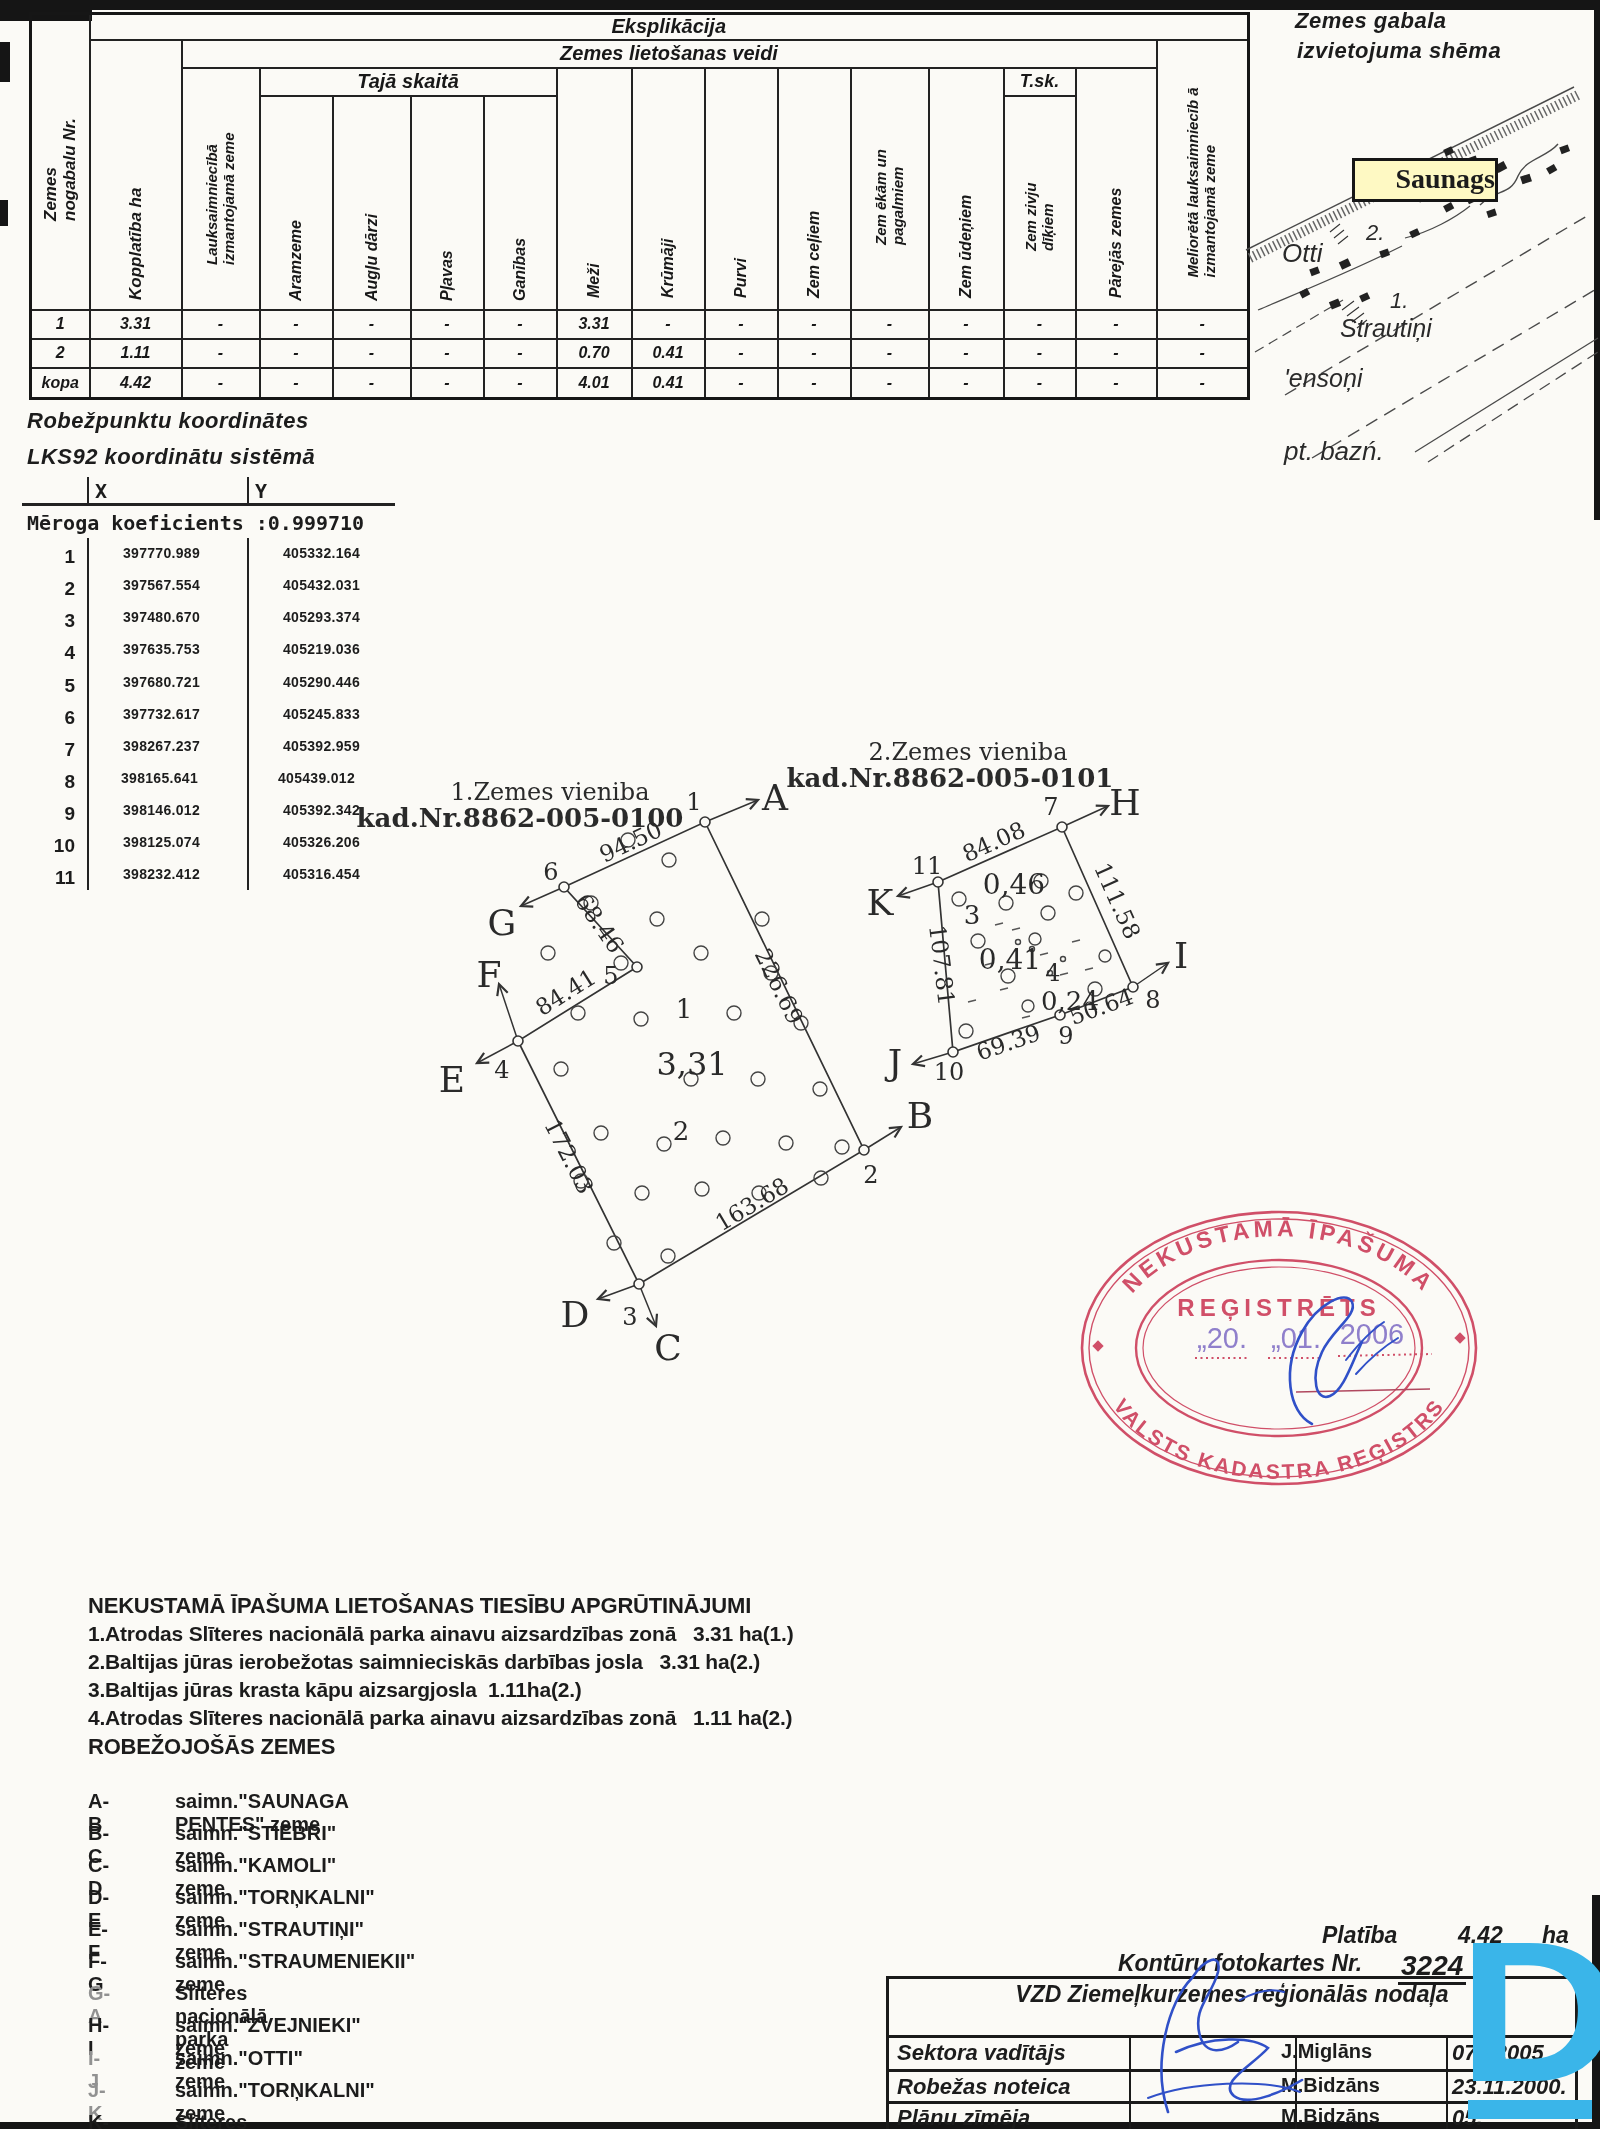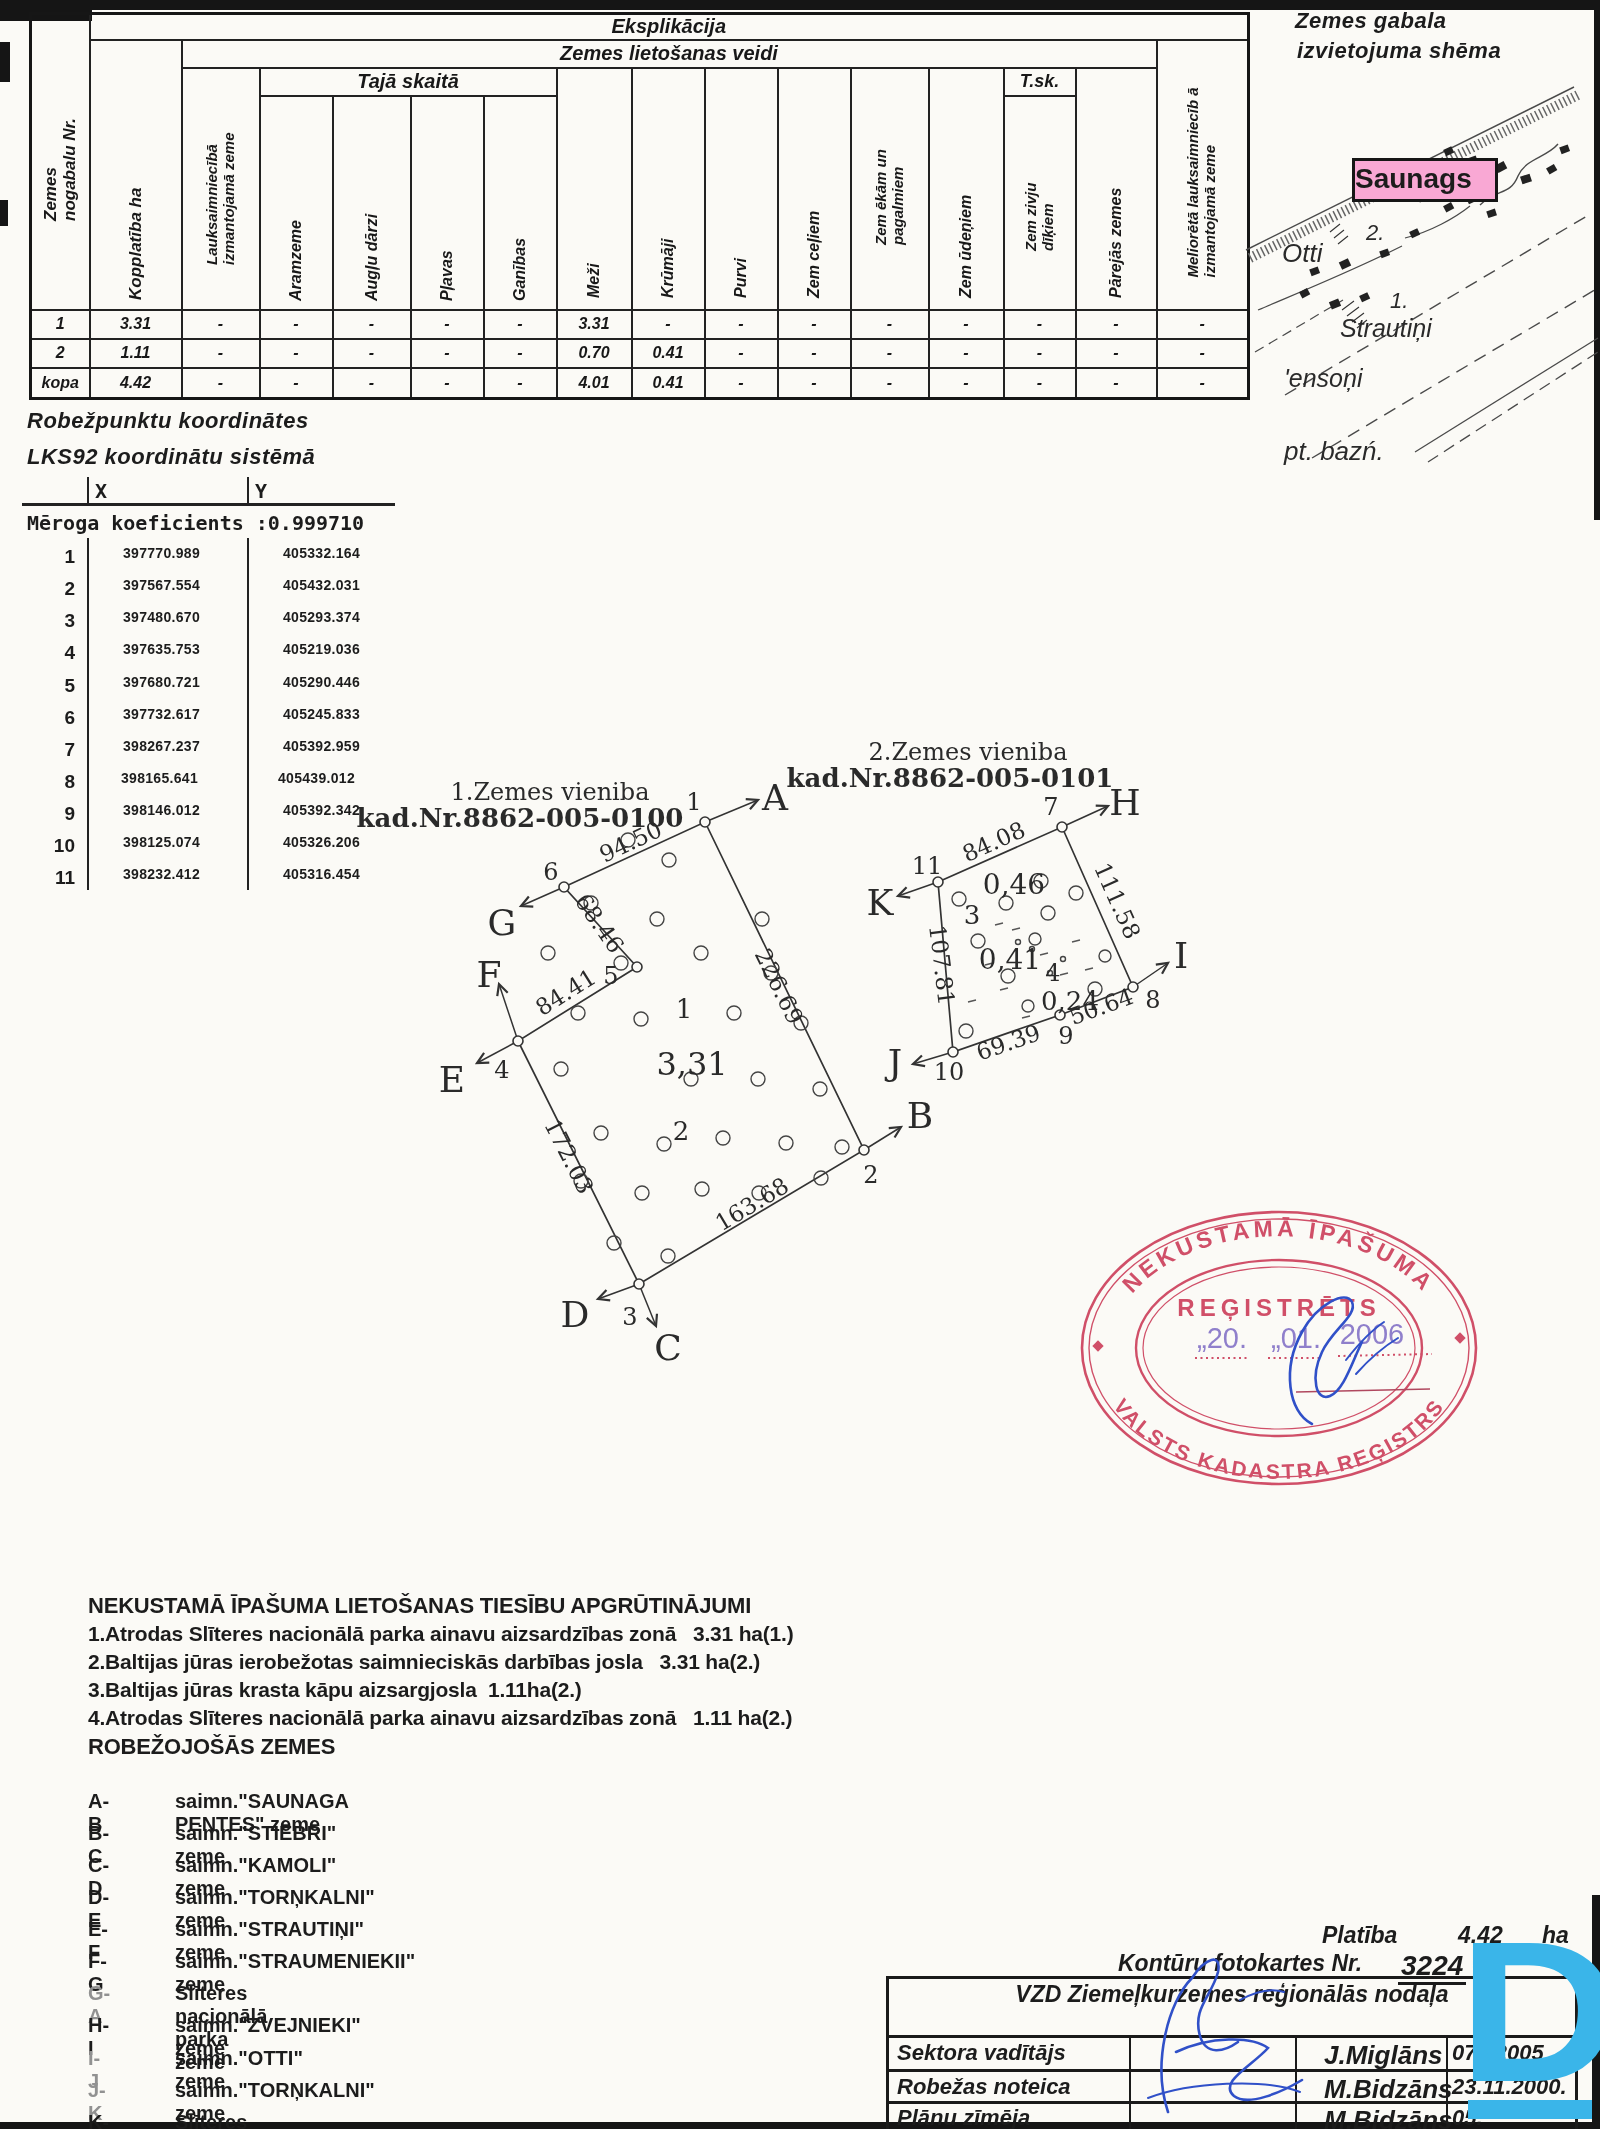--- a/index.html
+++ b/index.html
@@ -31,27 +31,27 @@
   .enc-title{font-weight:bold;font-size:22px;letter-spacing:-.2px;}
   .bcode{position:absolute;font-weight:bold;font-size:20px;}
   .bdesc{position:absolute;left:87px;font-weight:bold;font-size:20px;}
   .faded{color:#919191;}
   
   .itb{font-style:italic;font-weight:bold;}
   .ftable{position:absolute;left:886px;top:1976px;width:686px;height:151px;border:3px solid #1a1a1a;}
   .fline{position:absolute;background:#1a1a1a;}
   .fhdr{position:absolute;width:100%;text-align:center;font-style:italic;font-weight:bold;font-size:23px;}
   .flab{position:absolute;left:8px;font-style:italic;font-weight:bold;font-size:22px;}
-  .fname{position:absolute;left:435px;font-style:italic;font-weight:bold;font-size:26px;}
+  .fname{position:absolute;left:392px;font-weight:bold;font-size:20px;}
   .fdate{position:absolute;left:563px;font-style:italic;font-weight:bold;font-size:22px;}
   .wmark{position:absolute;left:1458px;top:1930px;font-size:200px;line-height:0.82;
          font-weight:900;color:#3ab5e9;transform:scaleX(1.12);transform-origin:left top;}
   .wbar{position:absolute;left:1468px;top:2100px;width:124px;height:19px;background:#3ab5e9;}
   .saun{position:absolute;left:1352px;top:158px;width:140px;height:38px;border:3px solid #161616;
-        background:#f9a8d4;text-align:left;font-weight:bold;font-size:28px;line-height:36px;z-index:5;}
+        background:#fef9c3;text-align:right;font-weight:bold;font-size:28px;line-height:36px;z-index:5;font-family:Liberation Serif, serif;}
   svg.ov{position:absolute;left:0;top:0;z-index:4;}
 </style>
 </head>
 <body>
 
 <div class="page">
 
   <div class="bar" style="left:0;top:0;width:1600px;height:10px"></div>
   <div class="bar" style="left:0;top:0;width:92px;height:21px"></div>
   <div class="bar" style="left:0;top:42px;width:10px;height:40px"></div>

